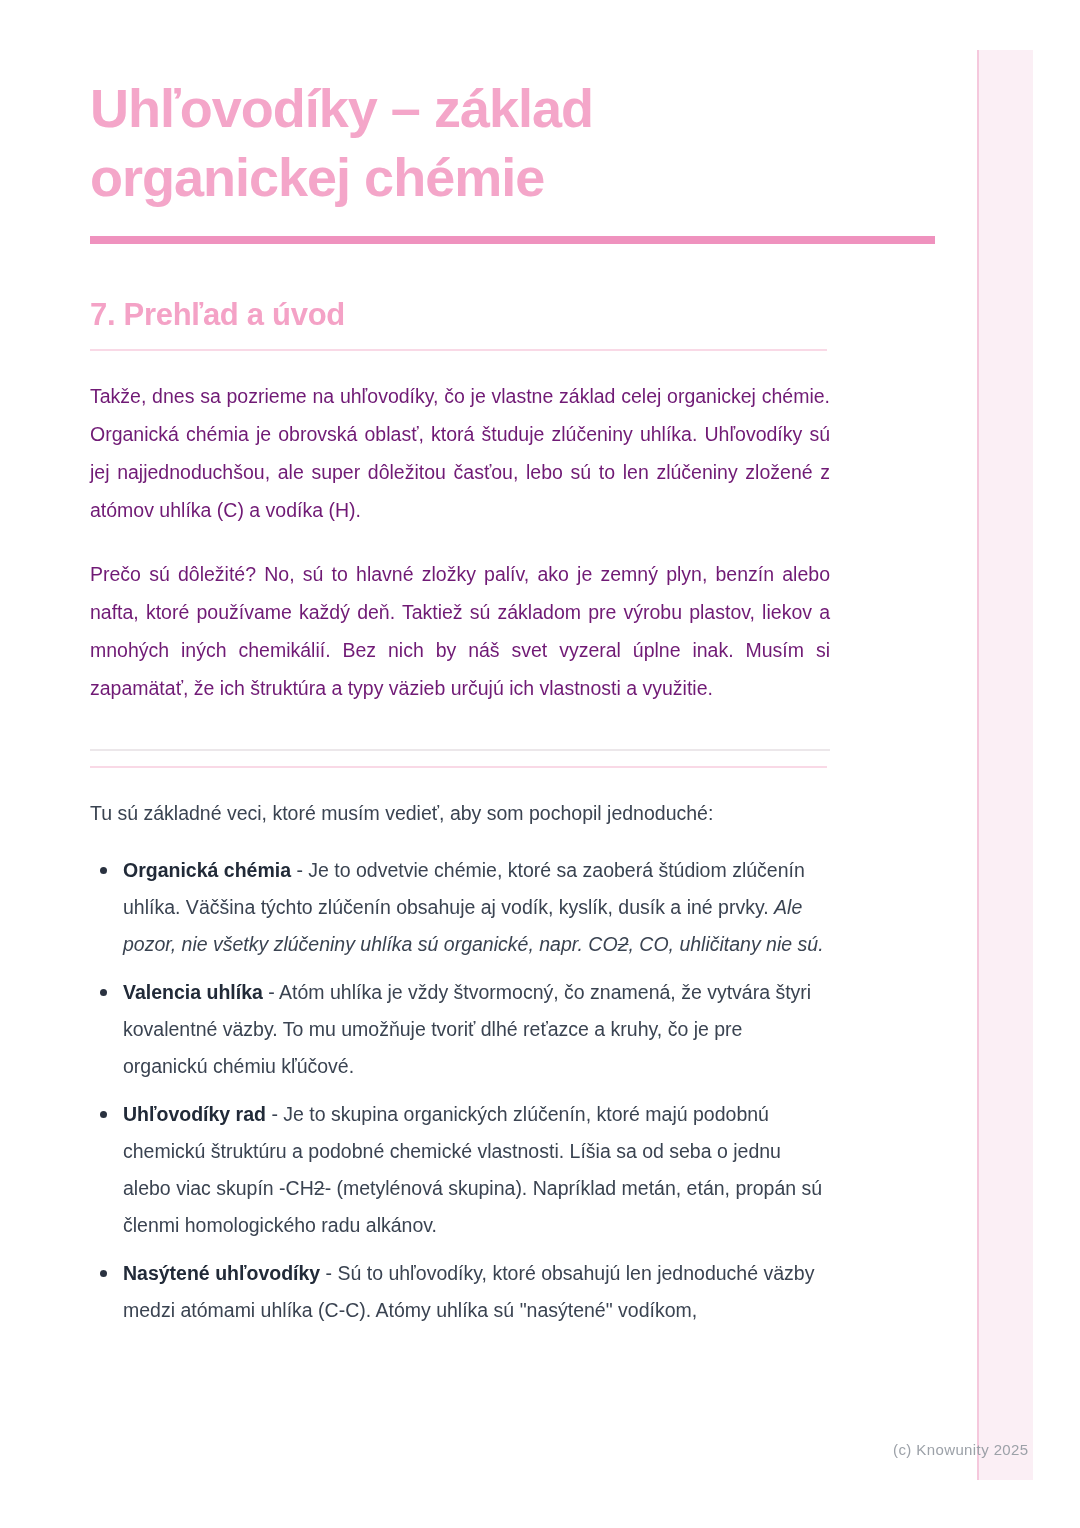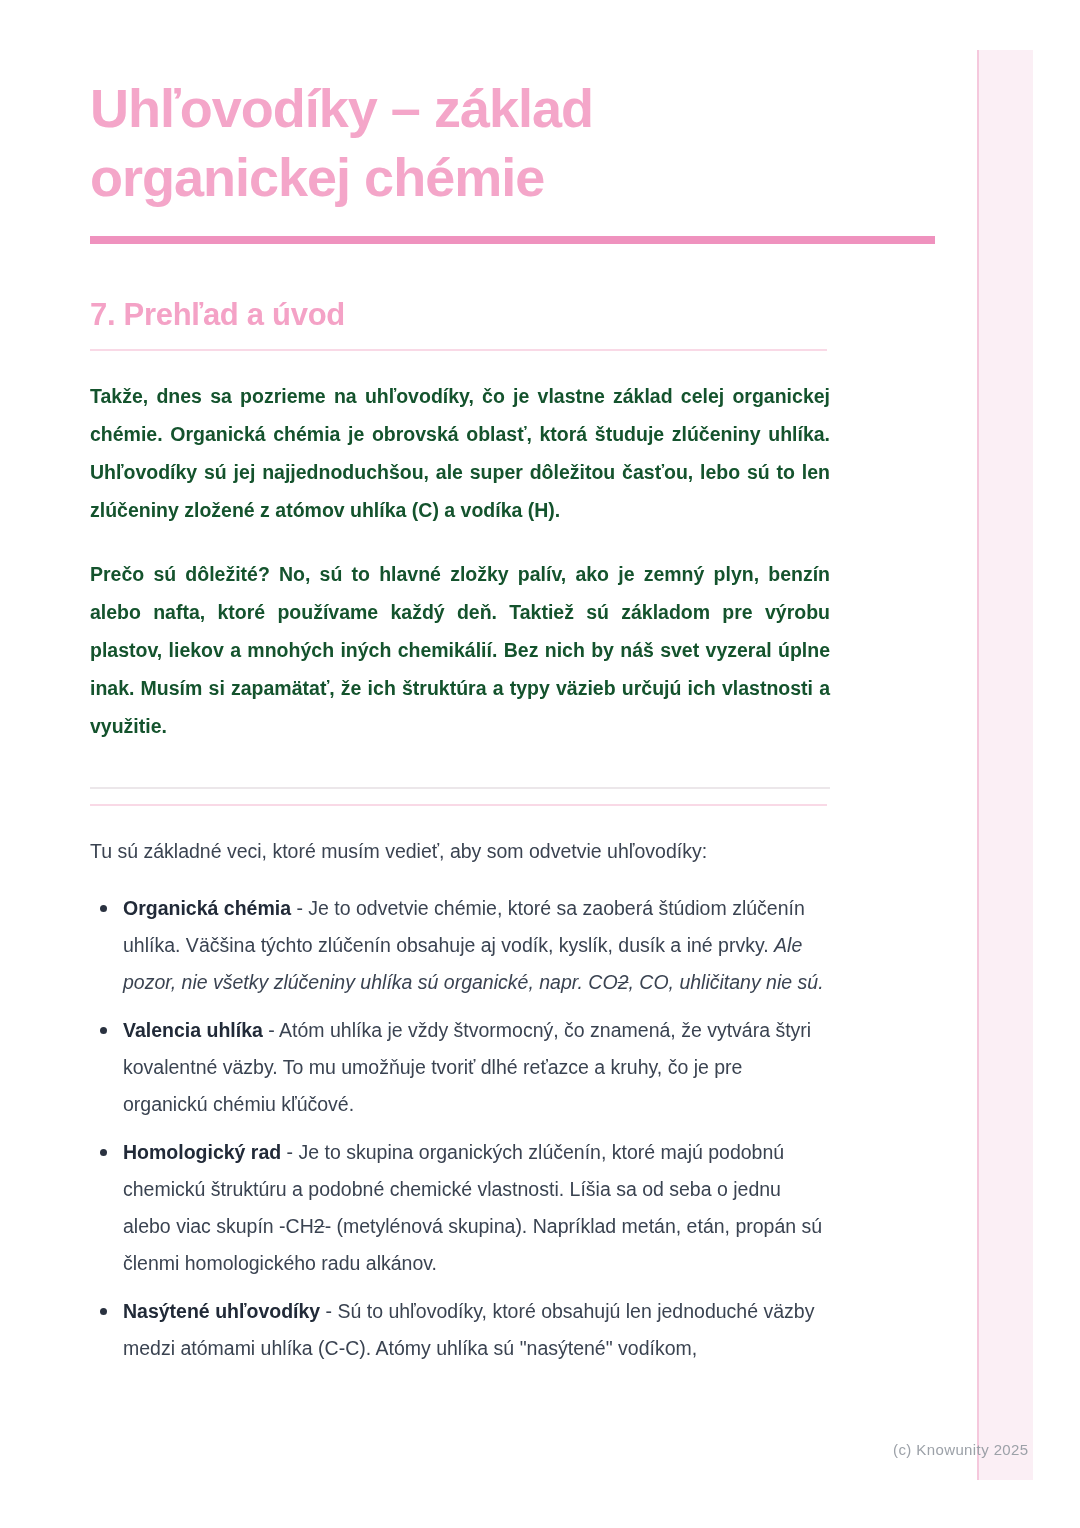--- a/index.html
+++ b/index.html
@@ -61,22 +61,21 @@
     margin-top: 15px;
     width: 737px;
     height: 2px;
     background: #F9D9E6;
   }
   .body-para {
     margin: 26px 0 0 0;
     font-size: 19.5px;
     line-height: 38px;
     text-align: justify;
-    color: #14532d;
-    font-weight: bold;
+    color: #701a75;
   }
   .intro-para {
     margin: 26px 0 0 0;
     font-size: 19.5px;
     line-height: 38px;
     color: #3A4351;
   }
   .section-divider {
     margin-top: 42px;
     width: 740px;
@@ -124,38 +123,38 @@
   <h2 class="section-heading">7. Prehľad a úvod</h2>
   <div class="heading-rule"></div>
 
   <p class="body-para">Takže, dnes sa pozrieme na uhľovodíky, čo je vlastne základ celej organickej chémie. Organická chémia je obrovská oblasť, ktorá študuje zlúčeniny uhlíka. Uhľovodíky sú jej najjednoduchšou, ale super dôležitou časťou, lebo sú to len zlúčeniny zložené z atómov uhlíka (C) a vodíka (H).</p>
   <p class="body-para">Prečo sú dôležité? No, sú to hlavné zložky palív, ako je zemný plyn, benzín alebo nafta, ktoré používame každý deň. Taktiež sú základom pre výrobu plastov, liekov a mnohých iných chemikálií. Bez nich by náš svet vyzeral úplne inak. Musím si zapamätať, že ich štruktúra a typy väzieb určujú ich vlastnosti a využitie.</p>
 
   <div class="section-divider"></div>
 
   <div class="heading-rule"></div>
 
-  <p class="intro-para">Tu sú základné veci, ktoré musím vedieť, aby som odvetvie uhľovodíky:</p>
+  <p class="intro-para">Tu sú základné veci, ktoré musím vedieť, aby som pochopil jednoduché:</p>
 
   <ul class="def-list">
 
     <li>
       <span class="dot"></span>
       <span class="term">Organická chémia</span><span> - Je to odvetvie chémie, ktoré sa zaoberá štúdiom zlúčenín uhlíka. Väčšina týchto zlúčenín obsahuje aj vodík, kyslík, dusík a iné prvky. </span><em>Ale pozor, nie všetky zlúčeniny uhlíka sú organické, napr. CO</em><em class="strike">2</em><em>, CO, uhličitany nie sú.</em>
     </li>
 
 
     <li>
       <span class="dot"></span>
       <span class="term">Valencia uhlíka</span><span> - Atóm uhlíka je vždy štvormocný, čo znamená, že vytvára štyri kovalentné väzby. To mu umožňuje tvoriť dlhé reťazce a kruhy, čo je pre organickú chémiu kľúčové.</span>
     </li>
 
     <li>
       <span class="dot"></span>
-      <span class="term">Homologický rad</span><span> - Je to skupina organických zlúčenín, ktoré majú podobnú chemickú štruktúru a podobné chemické vlastnosti. Líšia sa od seba o jednu alebo viac skupín -CH</span><span class="strike">2</span><span>- (metylénová skupina). Napríklad metán, etán, propán sú členmi homologického radu alkánov.</span>
+      <span class="term">Uhľovodíky rad</span><span> - Je to skupina organických zlúčenín, ktoré majú podobnú chemickú štruktúru a podobné chemické vlastnosti. Líšia sa od seba o jednu alebo viac skupín -CH</span><span class="strike">2</span><span>- (metylénová skupina). Napríklad metán, etán, propán sú členmi homologického radu alkánov.</span>
     </li>
 
     <li>
       <span class="dot"></span>
       <span class="term">Nasýtené uhľovodíky</span><span> - Sú to uhľovodíky, ktoré obsahujú len jednoduché väzby medzi atómami uhlíka (C-C). Atómy uhlíka sú "nasýtené" vodíkom,</span>
     </li>
 
   </ul>
 
 </div>

